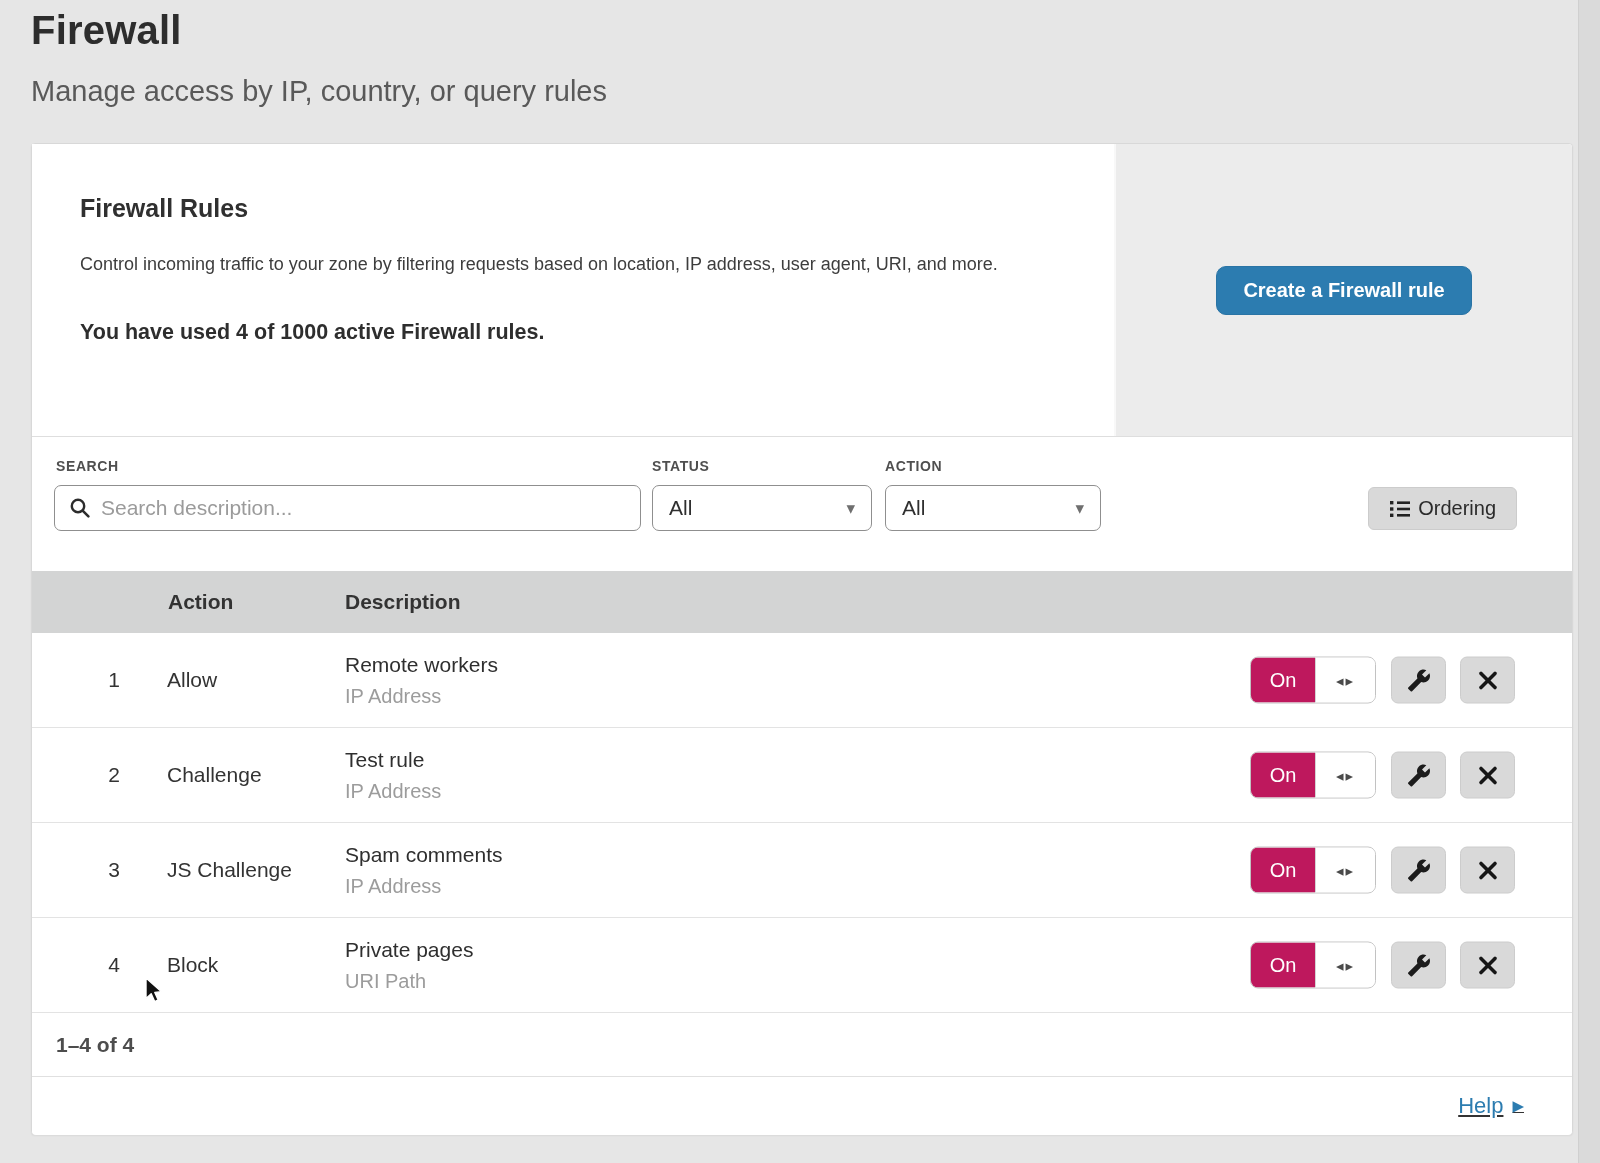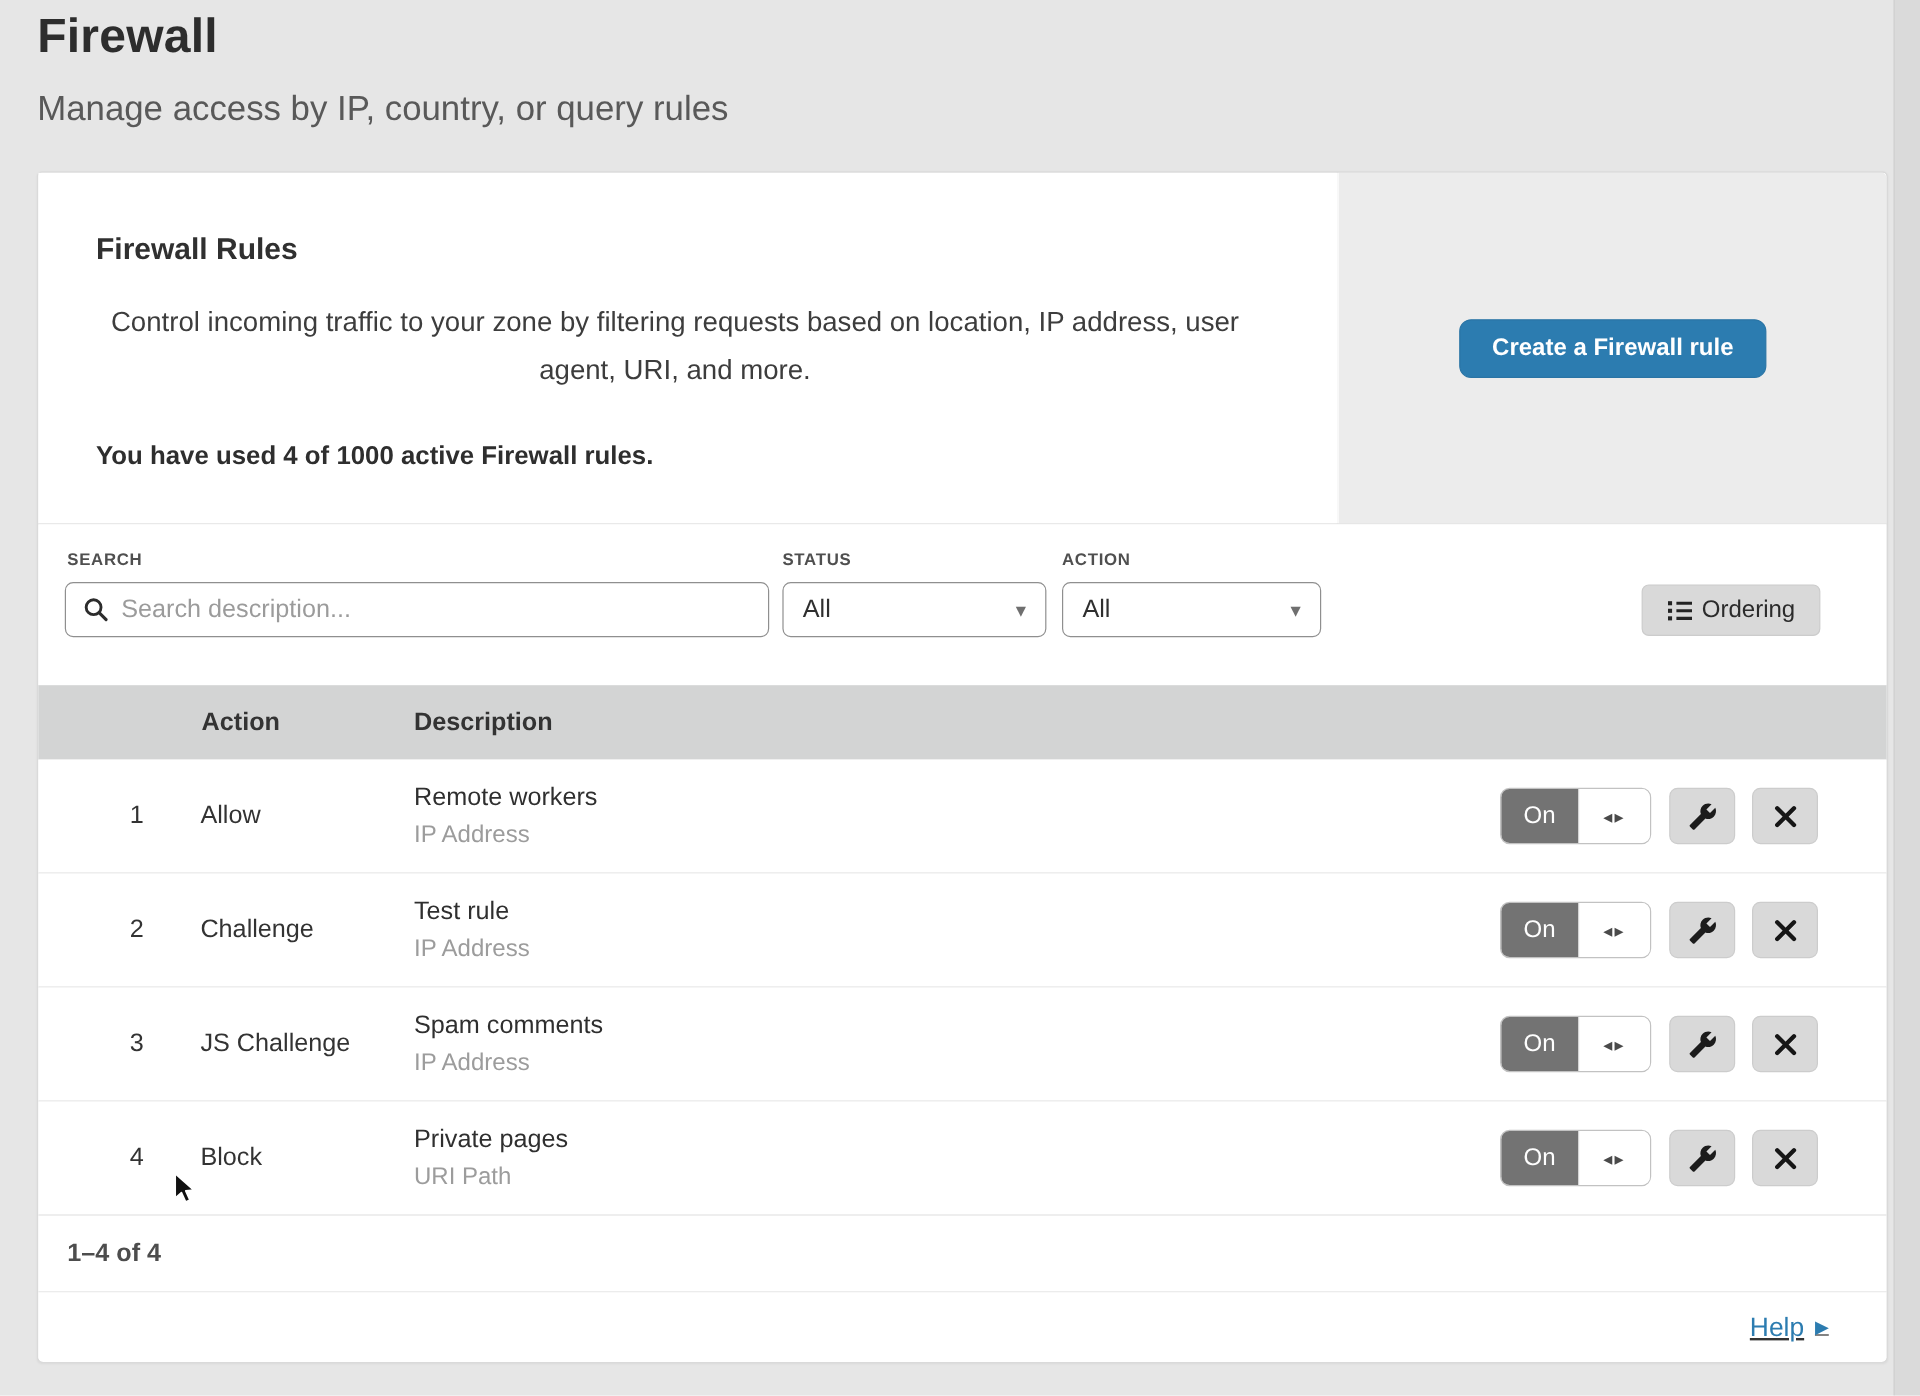--- a/index.html
+++ b/index.html
@@ -29,21 +29,21 @@
 
   
   .intro { display: flex; height: 293px; border-bottom: 1px solid #dedede; }
   .intro-left { width: 1082px; padding: 50px 60px 0 48px; background: #fff; }
   .intro-right {
     width: 458px; background: #ececec; border-left: 2px solid #f8f8f8;
     display: flex; align-items: center; justify-content: center;
     border-top-right-radius: 4px;
   }
   .intro-title { font-size: 25px; font-weight: 700; color: #303030; margin-bottom: 26px; }
-  .intro-desc { font-size: 23px; color: #3d3d3d; line-height: 1.72; max-width: 965px; text-align: center; }
+  .intro-desc { font-size: 18px; color: #3d3d3d; line-height: 1.72; max-width: 965px; }
   .intro-usage { font-size: 21.5px; font-weight: 700; color: #2e2e2e; margin-top: 40px; }
   .create-btn {
     background: #2c7cb0; color: #fff; font-size: 20px; font-weight: 700;
     font-family: "Liberation Sans", sans-serif;
     border: 1px solid #2a74a5; border-radius: 10px;
     padding: 12px 26px; cursor: pointer;
   }
 
   
   .filters { position: relative; height: 134px; background: #fff; }
@@ -102,21 +102,21 @@
   .row-desc { position: absolute; left: 313px; top: 50%; transform: translateY(-50%); }
   .row-desc-title { font-size: 21px; color: #2f2f2f; }
   .row-desc-sub { font-size: 20px; color: #9c9c9c; margin-top: 8px; }
 
   .toggle {
     position: absolute; right: 196px; top: 50%; transform: translateY(-50%);
     width: 126px; height: 47px; border: 1px solid #c2c2c2; border-radius: 8px;
     display: flex; overflow: hidden; cursor: pointer; background: #fff;
   }
   .toggle-on {
-    width: 64px; background: #737373; color: #fefefe; font-size: 20px;
+    width: 64px; background: #be185d; color: #fefefe; font-size: 20px;
     display: flex; align-items: center; justify-content: center; text-align: center;
   }
   .toggle-handle {
     flex: 1; background: #fff; border-left: 1px solid #d4d4d4;
     display: flex; align-items: center; justify-content: center;
     font-size: 15px; color: #4a4a4a; letter-spacing: 2px;
   }
   .icon-btn {
     position: absolute; top: 50%; transform: translateY(-50%);
     width: 55px; height: 47px; background: #d9d9d9; border: 1px solid #cccccc;

